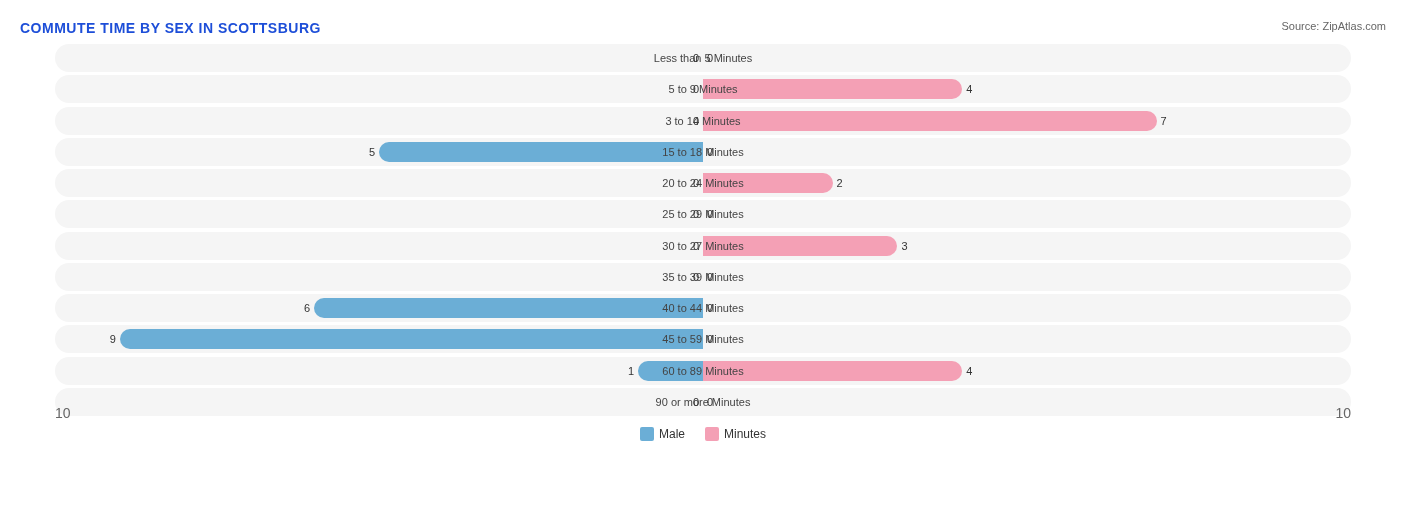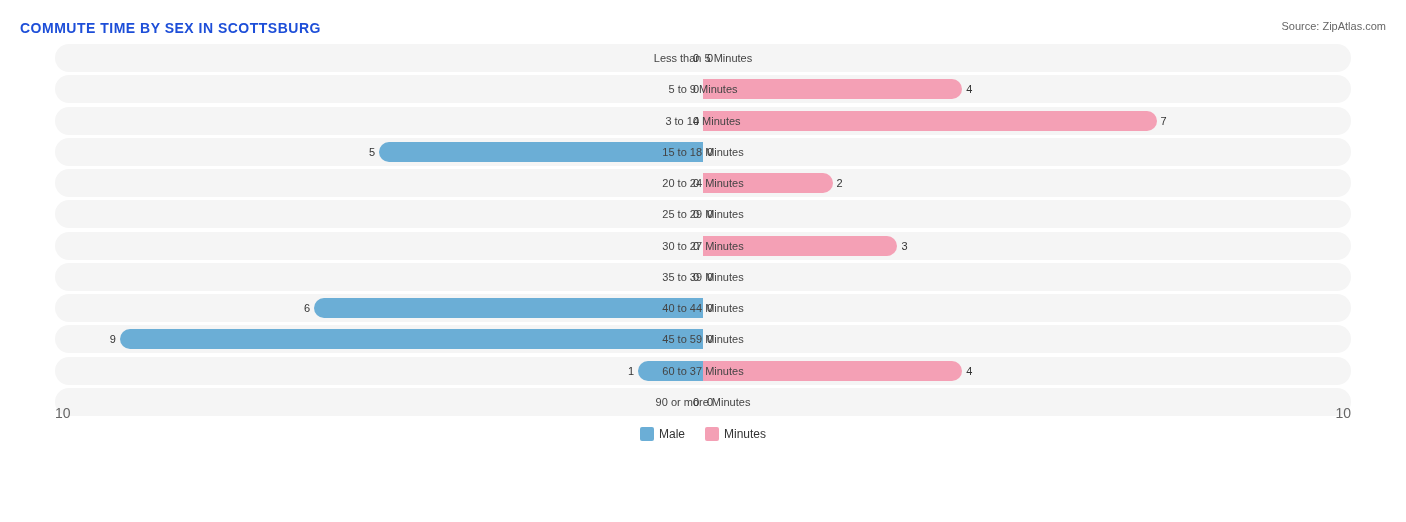--- a/index.html
+++ b/index.html
@@ -206,21 +206,21 @@
             <div class="left-bar" style="width: 45%;"></div>
             <span class="label-center">45 to 59 Minutes</span>
             <span style="position: absolute; font-size: 11px; color: rgb(51, 51, 51); right: calc(95% + 4px); top: 50%; transform: translateY(-50%); z-index: 3;">9</span>
             <span style="position: absolute; font-size: 11px; color: rgb(51, 51, 51); left: calc(50% + 4px); top: 50%; transform: translateY(-50%); z-index: 3;">0</span>
           </div>
         </div>
         <div class="bar-row">
           <div class="bar-row-bg">
             <div class="left-bar" style="width: 5%;"></div>
             <div class="right-bar" style="width: 20%;"></div>
-            <span class="label-center">60 to 37 Minutes</span>
+            <span class="label-center">60 to 89 Minutes</span>
             <span style="position: absolute; font-size: 11px; color: rgb(51, 51, 51); right: calc(55% + 4px); top: 50%; transform: translateY(-50%); z-index: 3;">1</span>
             <span style="position: absolute; font-size: 11px; color: rgb(51, 51, 51); left: calc(70% + 4px); top: 50%; transform: translateY(-50%); z-index: 3;">4</span>
           </div>
         </div>
         <div class="bar-row">
           <div class="bar-row-bg">
             <span class="label-center">90 or more Minutes</span>
             <span style="position: absolute; font-size: 11px; color: rgb(51, 51, 51); right: calc(50% + 4px); top: 50%; transform: translateY(-50%); z-index: 3;">0</span>
             <span style="position: absolute; font-size: 11px; color: rgb(51, 51, 51); left: calc(50% + 4px); top: 50%; transform: translateY(-50%); z-index: 3;">0</span>
           </div>

